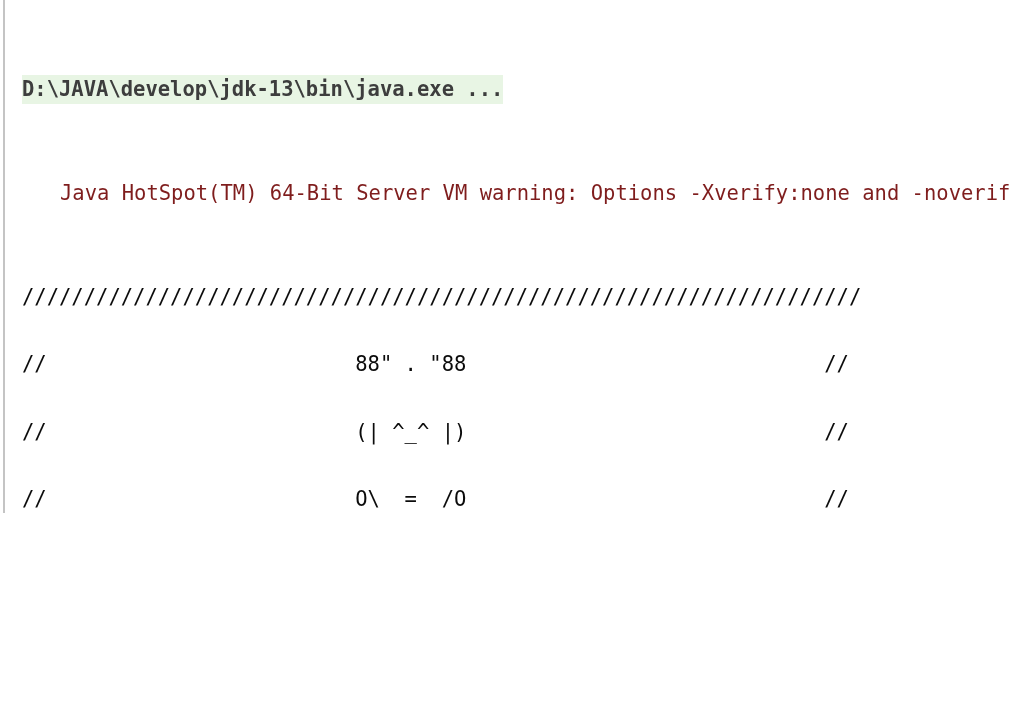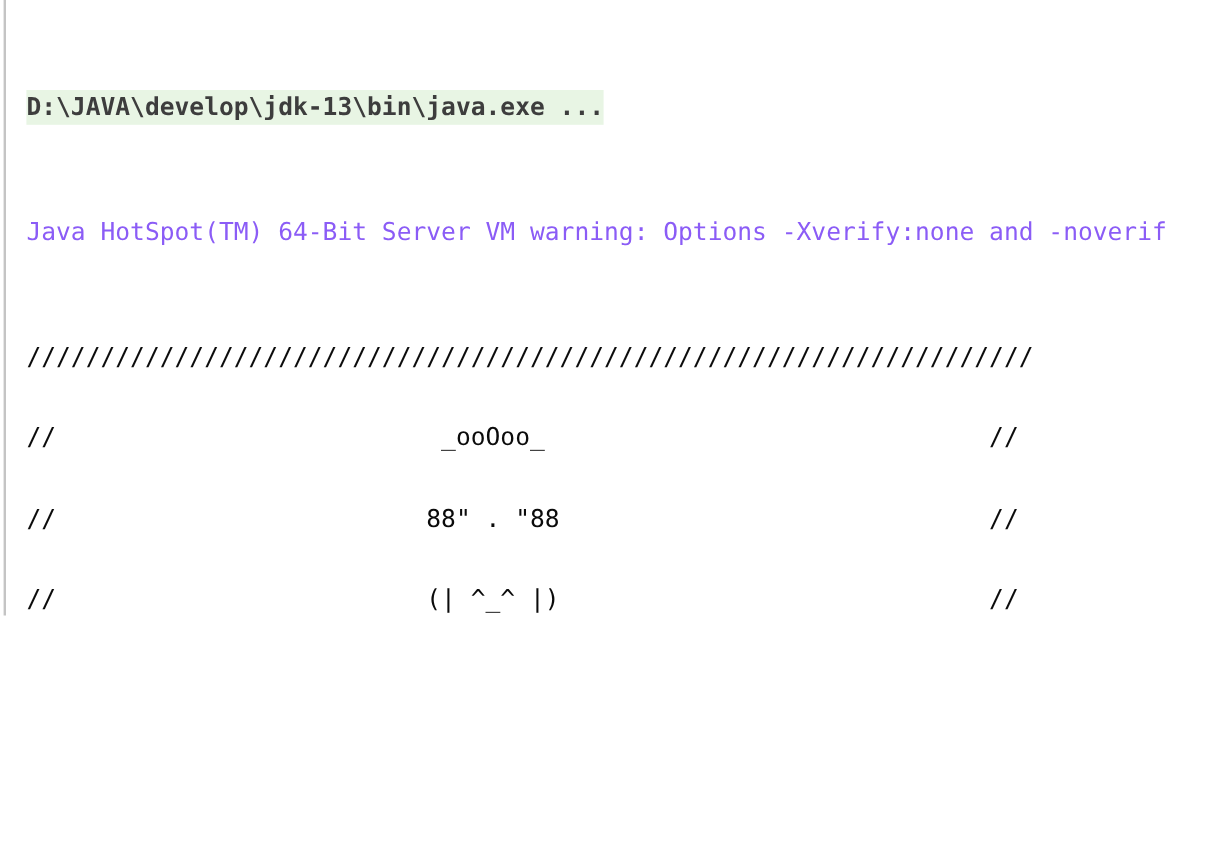--- a/index.html
+++ b/index.html
@@ -60,23 +60,24 @@
     line-height: 27px;
   }
   .path-line .band {
     background: #e8f5e4;
     display: inline;
     padding: 2px 0 3px 0;
   }
 
   
   .line.warn-line {
-    color: #8b5cf6;
+    color: #7f1d1d;
     height: 28px;
     line-height: 28px;
+    margin-left: 38px;
   }
 
   
   .line.art {
     color: #0b0b0b;
     font-size: 20.5px;
   }
 
   
   #watermark {
@@ -101,21 +102,20 @@
   <div id="lines">
 
     
     <div class="line path-line"><span class="band">D:\JAVA\develop\jdk-13\bin\java.exe ...</span></div>
 
     
     <div class="line warn-line">Java HotSpot(TM) 64-Bit Server VM warning: Options -Xverify:none and -noverif</div>
 
     
     <div class="line art">////////////////////////////////////////////////////////////////////</div>
-    <div class="line art">//                          _ooOoo_                              //</div>
     <div class="line art">//                         88" . "88                             //</div>
     <div class="line art">//                         (| ^_^ |)                             //</div>
     <div class="line art">//                         O\  =  /O                             //</div>
     
     
     
     
     
     
     

